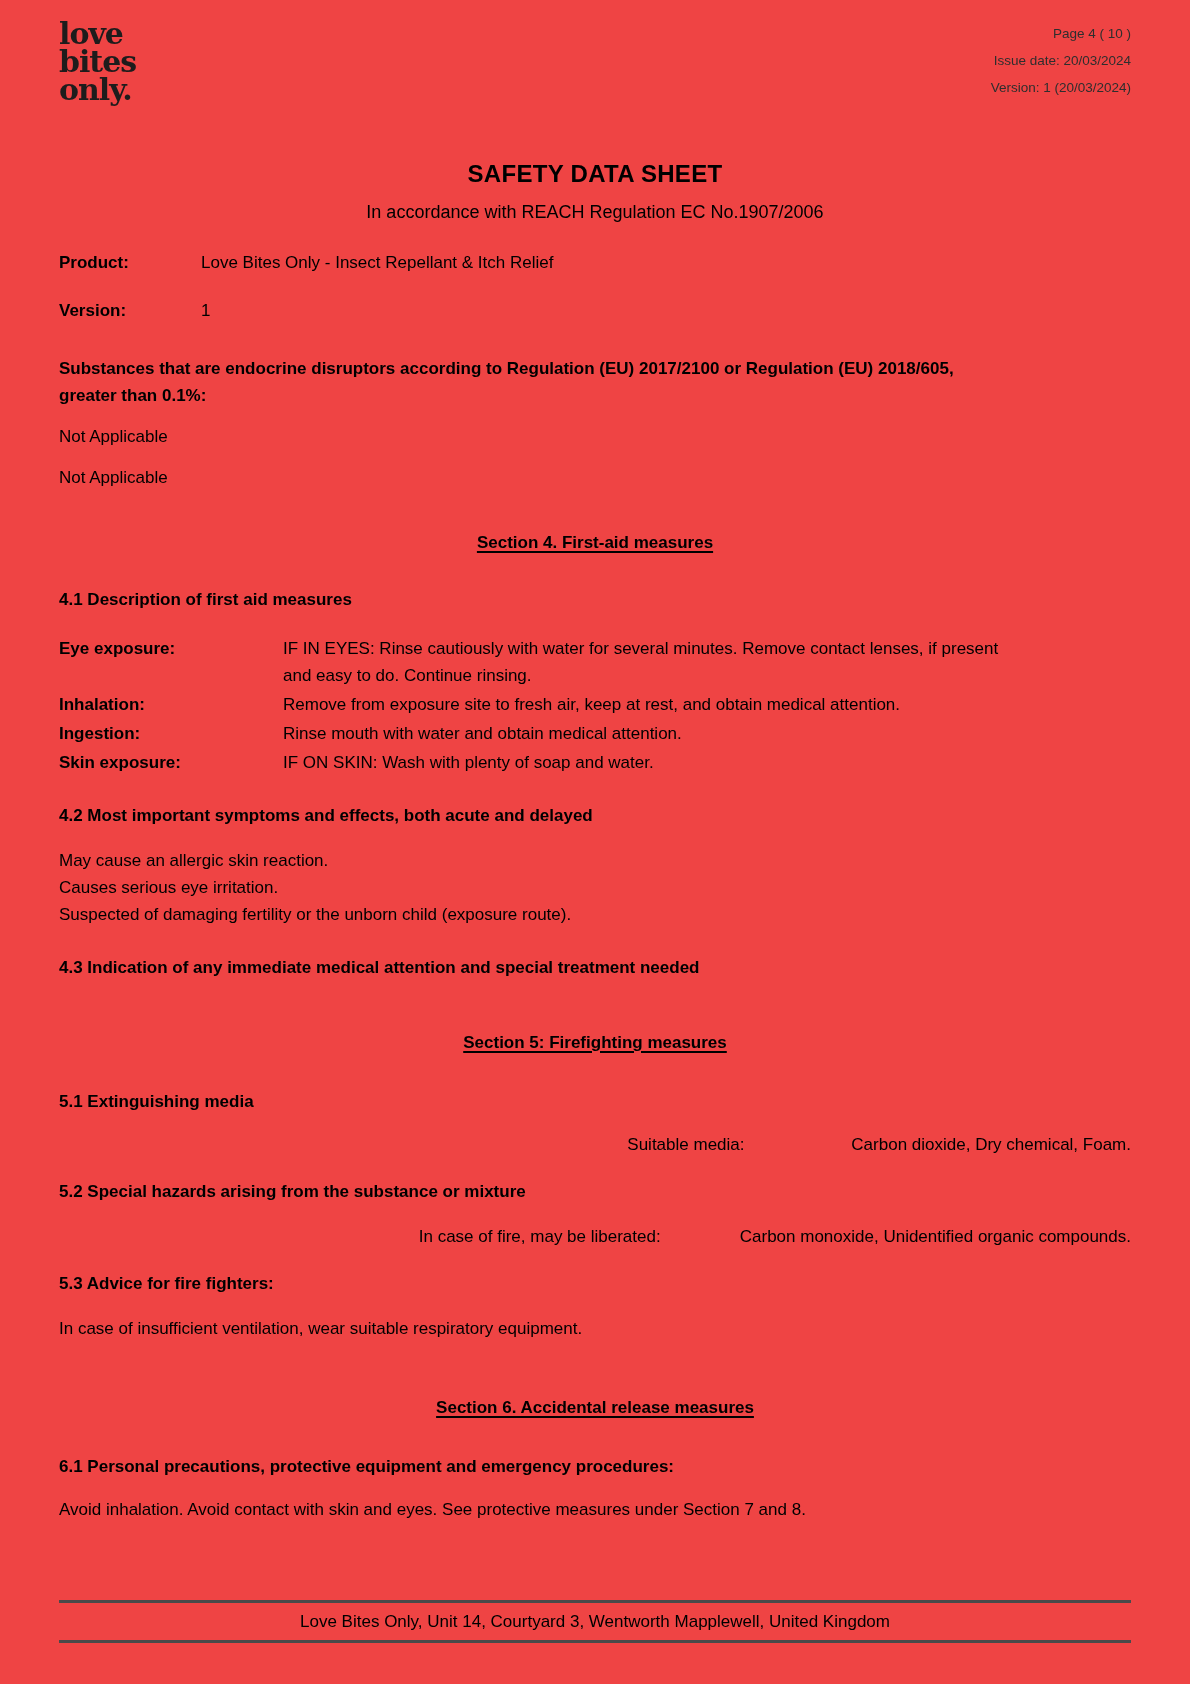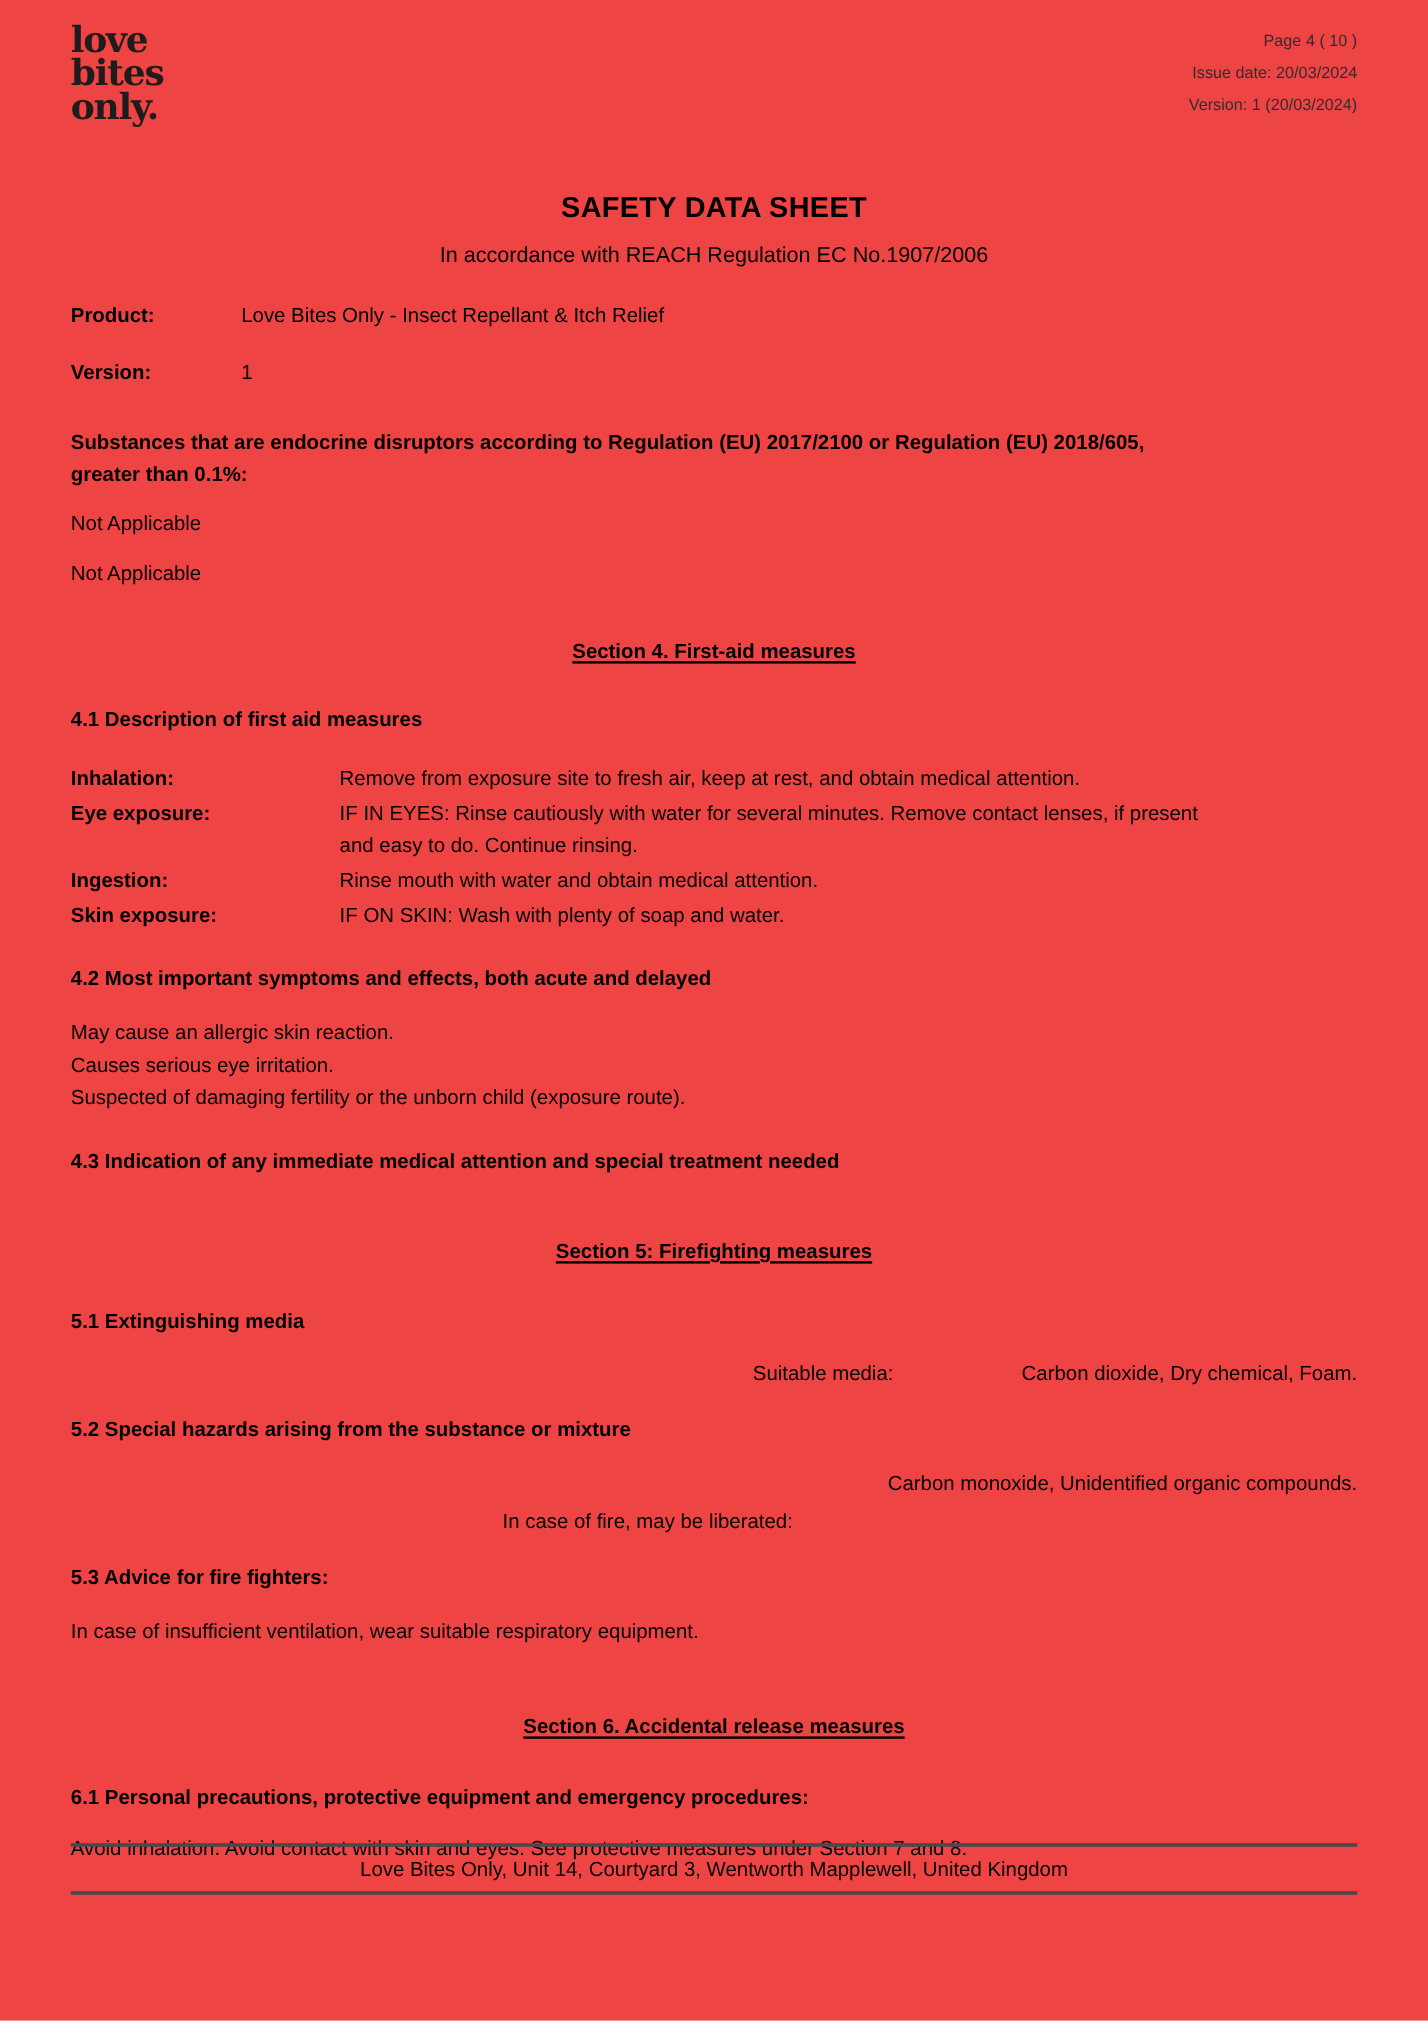--- a/index.html
+++ b/index.html
@@ -42,28 +42,28 @@
   .section-h { text-align: center; font-weight: 700; }
   .section-h span { text-decoration: underline; text-decoration-thickness: 1.5px; text-underline-offset: 3px; }
   .sub-h { font-weight: 700; }
   
   .fa-row { display: flex; margin-bottom: 2px; }
   .fa-row .fa-label { font-weight: 700; width: 224px; flex: none; }
   .fa-row .fa-text { max-width: 800px; white-space: pre-line; }
   
   .val-row { display: flex; justify-content: flex-end; }
   .val-row .vl { width: 224px; flex: none; }
-  .val-row .vl-wide { width: 321px; flex: none; margin-top: 31px; }
+  .val-row .vl-wide { width: 321px; flex: none; }
   .para { }
   
   .footer {
     position: absolute;
     left: 59px;
     right: 59px;
-    top: 1536px;
+    top: 1600px;
     border-top: 3px solid #4a4a4a;
     border-bottom: 3px solid #4a4a4a;
     padding: 7px 0 6px 0;
     text-align: center;
     font-size: 17px;
     line-height: 24px;
   }
   .mt16 { margin-top: 16px; }
   .mt18 { margin-top: 18px; }
   .mt20 { margin-top: 20px; }
@@ -111,27 +111,27 @@
   <div class="stmt-v">Not Applicable</div>
 
   <div class="section-h mt38">
     <span>Section 4. First-aid measures</span>
   </div>
 
   <div class="sub-h mt30">4.1 Description of first aid measures</div>
 
   <div class="mt22">
     <div class="fa-row">
-      <div class="fa-label">Inhalation:</div>
-      <div class="fa-text">Remove from exposure site to fresh air, keep at rest, and obtain medical attention.</div>
-    </div>
-    <div class="fa-row">
       <div class="fa-label">Eye exposure:</div>
       <div class="fa-text">IF IN EYES: Rinse cautiously with water for several minutes. Remove contact lenses, if present
 and easy to do. Continue rinsing.</div>
+    </div>
+    <div class="fa-row">
+      <div class="fa-label">Inhalation:</div>
+      <div class="fa-text">Remove from exposure site to fresh air, keep at rest, and obtain medical attention.</div>
     </div>
     <div class="fa-row">
       <div class="fa-label">Ingestion:</div>
       <div class="fa-text">Rinse mouth with water and obtain medical attention.</div>
     </div>
     <div class="fa-row">
       <div class="fa-label">Skin exposure:</div>
       <div class="fa-text">IF ON SKIN: Wash with plenty of soap and water.</div>
     </div>
   </div>

